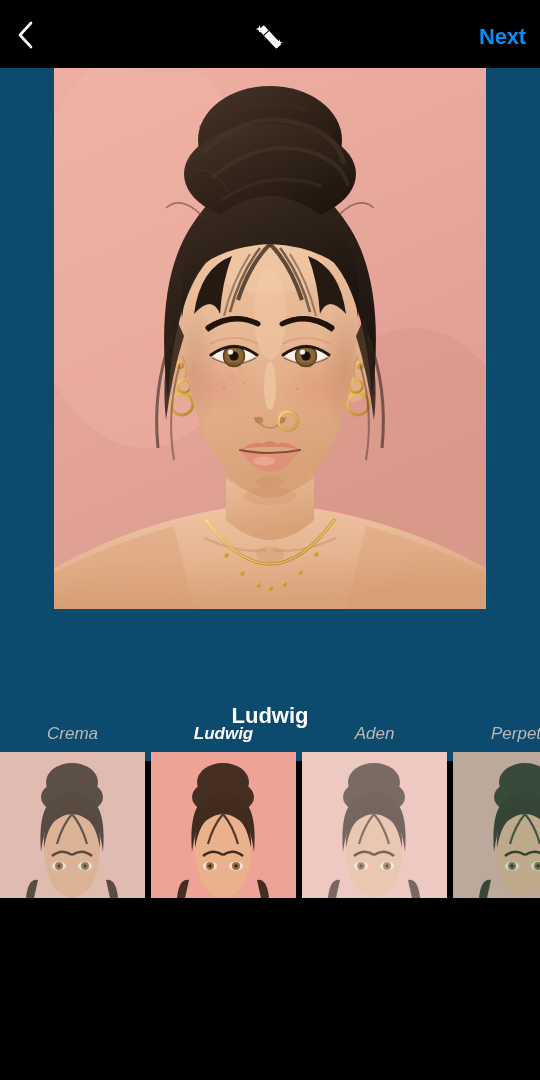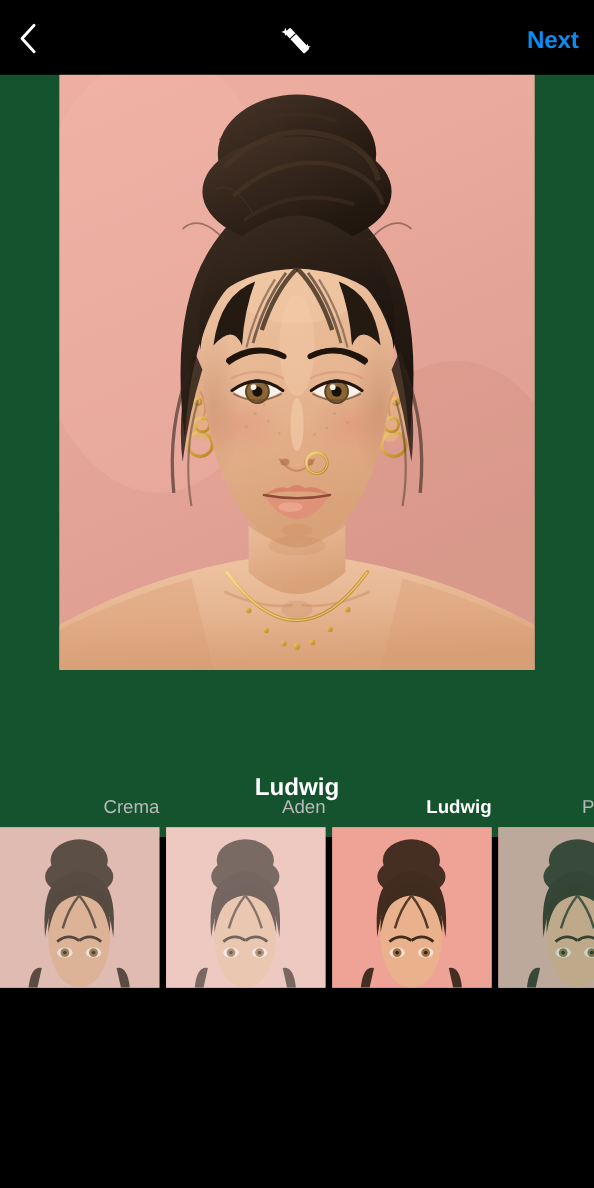--- a/index.html
+++ b/index.html
@@ -6,21 +6,21 @@
   * { margin:0; padding:0; box-sizing:border-box; }
   html, body {
     width:540px; height:1080px;
     background:#000;
     font-family:"Liberation Sans", sans-serif;
     overflow:hidden;
   }
   .screen {
     position:relative;
     width:540px; height:761px;
-    background:#14532d;
+    background:#0c4a6e;
   }
 
   
   .topbar {
     position:absolute; top:0; left:0;
     width:540px; height:68px;
     background:#000;
   }
   .back-btn {
     position:absolute; left:6px; top:16px;
@@ -77,24 +77,25 @@
   }
   .filter-item {
     width:145px;
     margin-right:6px;
     flex:0 0 auto;
     cursor:pointer;
   }
   .filter-label {
     height:36px;
     line-height:36px;
-    text-align:right;
+    text-align:center;
     font-size:17px;
     color:#b9b9b9;
     white-space:nowrap;
+    font-style:italic;
   }
   .filter-item.selected .filter-label {
     color:#ffffff;
     font-weight:bold;
   }
   .filter-thumb {
     width:145px; height:146px;
     overflow:hidden;
     position:relative;
     background:#e8a79b;
@@ -376,20 +377,50 @@
             <circle cx="85" cy="114" r="4" fill="#8a6636"></circle>
             <circle cx="59" cy="114" r="1.7" fill="#1a120a"></circle>
             <circle cx="85" cy="114" r="1.7" fill="#1a120a"></circle>
             <path d="M38 128 Q28 126 26 146 L34 146 Z" fill="#2a1e15"></path>
             <path d="M106 128 Q116 126 118 146 L110 146 Z" fill="#2a1e15"></path>
             <rect width="145" height="146" fill="#cdb9af" opacity="0.30"></rect>
           </svg>
         </div>
       </div>
 
+      <div class="filter-item selected">
+        <div class="filter-label">Ludwig</div>
+        <div class="filter-thumb">
+          <svg viewBox="0 0 145 146" preserveAspectRatio="xMidYMid slice">
+            <rect width="145" height="146" fill="#eda79a"></rect>
+            <ellipse cx="72" cy="30" rx="26" ry="19" fill="#241c10"></ellipse>
+            <ellipse cx="72" cy="45" rx="31" ry="18" fill="#241c10"></ellipse>
+            <path d="M41 100 Q38 62 50 50 Q62 40 72 40 Q82 40 94 50 Q106 62 103 100
+                     Q100 78 94 68 Q84 58 72 58 Q60 58 50 68 Q44 78 41 100 Z" fill="#1f1a0c"></path>
+            <path d="M44 102 Q42 78 52 66 Q62 56 72 56 Q82 56 92 66 Q102 78 100 102
+                     Q98 128 86 140 Q78 146 72 146 Q66 146 58 140 Q46 128 44 102 Z" fill="#e7b98f"></path>
+            <path d="M44 96 Q43 70 54 60 Q64 52 72 52 Q80 52 90 60 Q101 70 100 96
+                     Q96 74 88 68 Q80 62 72 62 Q64 62 56 68 Q48 74 44 96 Z" fill="#1e180c"></path>
+            <path d="M72 62 Q62 74 57 92" stroke="#352c18" stroke-width="2.2" fill="none"></path>
+            <path d="M72 62 Q82 74 87 92" stroke="#352c18" stroke-width="2.2" fill="none"></path>
+            <path d="M52 104 Q62 96 72 103" stroke="#1f1708" stroke-width="2.6" fill="none"></path>
+            <path d="M92 104 Q82 96 72 103" stroke="#1f1708" stroke-width="2.6" fill="none"></path>
+            <ellipse cx="59" cy="114" rx="7" ry="4.6" fill="#f7f2e8"></ellipse>
+            <ellipse cx="85" cy="114" rx="7" ry="4.6" fill="#f7f2e8"></ellipse>
+            <circle cx="59" cy="114" r="4" fill="#8e6a33"></circle>
+            <circle cx="85" cy="114" r="4" fill="#8e6a33"></circle>
+            <circle cx="59" cy="114" r="1.7" fill="#150f06"></circle>
+            <circle cx="85" cy="114" r="1.7" fill="#150f06"></circle>
+            <path d="M38 128 Q28 126 26 146 L34 146 Z" fill="#231c10"></path>
+            <path d="M106 128 Q116 126 118 146 L110 146 Z" fill="#231c10"></path>
+            <rect width="145" height="146" fill="#f08c82" opacity="0.16"></rect>
+          </svg>
+        </div>
+      </div>
+
       <div class="filter-item">
         <div class="filter-label">Aden</div>
         <div class="filter-thumb">
           <svg viewBox="0 0 145 146" preserveAspectRatio="xMidYMid slice">
             <rect width="145" height="146" fill="#efc3bb"></rect>
             <ellipse cx="72" cy="30" rx="26" ry="19" fill="#342a24"></ellipse>
             <ellipse cx="72" cy="45" rx="31" ry="18" fill="#342a24"></ellipse>
             <path d="M41 100 Q38 62 50 50 Q62 40 72 40 Q82 40 94 50 Q106 62 103 100
                      Q100 78 94 68 Q84 58 72 58 Q60 58 50 68 Q44 78 41 100 Z" fill="#2e241e"></path>
             <path d="M44 102 Q42 78 52 66 Q62 56 72 56 Q82 56 92 66 Q102 78 100 102
@@ -406,50 +437,20 @@
             <circle cx="85" cy="114" r="4" fill="#94724a"></circle>
             <circle cx="59" cy="114" r="1.7" fill="#221810"></circle>
             <circle cx="85" cy="114" r="1.7" fill="#221810"></circle>
             <path d="M38 128 Q28 126 26 146 L34 146 Z" fill="#32271f"></path>
             <path d="M106 128 Q116 126 118 146 L110 146 Z" fill="#32271f"></path>
             <rect width="145" height="146" fill="#ecd2cd" opacity="0.38"></rect>
           </svg>
         </div>
       </div>
 
-      <div class="filter-item selected">
-        <div class="filter-label">Ludwig</div>
-        <div class="filter-thumb">
-          <svg viewBox="0 0 145 146" preserveAspectRatio="xMidYMid slice">
-            <rect width="145" height="146" fill="#eda79a"></rect>
-            <ellipse cx="72" cy="30" rx="26" ry="19" fill="#241c10"></ellipse>
-            <ellipse cx="72" cy="45" rx="31" ry="18" fill="#241c10"></ellipse>
-            <path d="M41 100 Q38 62 50 50 Q62 40 72 40 Q82 40 94 50 Q106 62 103 100
-                     Q100 78 94 68 Q84 58 72 58 Q60 58 50 68 Q44 78 41 100 Z" fill="#1f1a0c"></path>
-            <path d="M44 102 Q42 78 52 66 Q62 56 72 56 Q82 56 92 66 Q102 78 100 102
-                     Q98 128 86 140 Q78 146 72 146 Q66 146 58 140 Q46 128 44 102 Z" fill="#e7b98f"></path>
-            <path d="M44 96 Q43 70 54 60 Q64 52 72 52 Q80 52 90 60 Q101 70 100 96
-                     Q96 74 88 68 Q80 62 72 62 Q64 62 56 68 Q48 74 44 96 Z" fill="#1e180c"></path>
-            <path d="M72 62 Q62 74 57 92" stroke="#352c18" stroke-width="2.2" fill="none"></path>
-            <path d="M72 62 Q82 74 87 92" stroke="#352c18" stroke-width="2.2" fill="none"></path>
-            <path d="M52 104 Q62 96 72 103" stroke="#1f1708" stroke-width="2.6" fill="none"></path>
-            <path d="M92 104 Q82 96 72 103" stroke="#1f1708" stroke-width="2.6" fill="none"></path>
-            <ellipse cx="59" cy="114" rx="7" ry="4.6" fill="#f7f2e8"></ellipse>
-            <ellipse cx="85" cy="114" rx="7" ry="4.6" fill="#f7f2e8"></ellipse>
-            <circle cx="59" cy="114" r="4" fill="#8e6a33"></circle>
-            <circle cx="85" cy="114" r="4" fill="#8e6a33"></circle>
-            <circle cx="59" cy="114" r="1.7" fill="#150f06"></circle>
-            <circle cx="85" cy="114" r="1.7" fill="#150f06"></circle>
-            <path d="M38 128 Q28 126 26 146 L34 146 Z" fill="#231c10"></path>
-            <path d="M106 128 Q116 126 118 146 L110 146 Z" fill="#231c10"></path>
-            <rect width="145" height="146" fill="#f08c82" opacity="0.16"></rect>
-          </svg>
-        </div>
-      </div>
-
       <div class="filter-item">
         <div class="filter-label">Perpetua</div>
         <div class="filter-thumb">
           <svg viewBox="0 0 145 146" preserveAspectRatio="xMidYMid slice">
             <rect width="145" height="146" fill="#dcb2ab"></rect>
             <ellipse cx="72" cy="30" rx="26" ry="19" fill="#1d2a20"></ellipse>
             <ellipse cx="72" cy="45" rx="31" ry="18" fill="#1d2a20"></ellipse>
             <path d="M41 100 Q38 62 50 50 Q62 40 72 40 Q82 40 94 50 Q106 62 103 100
                      Q100 78 94 68 Q84 58 72 58 Q60 58 50 68 Q44 78 41 100 Z" fill="#19241b"></path>
             <path d="M44 102 Q42 78 52 66 Q62 56 72 56 Q82 56 92 66 Q102 78 100 102

